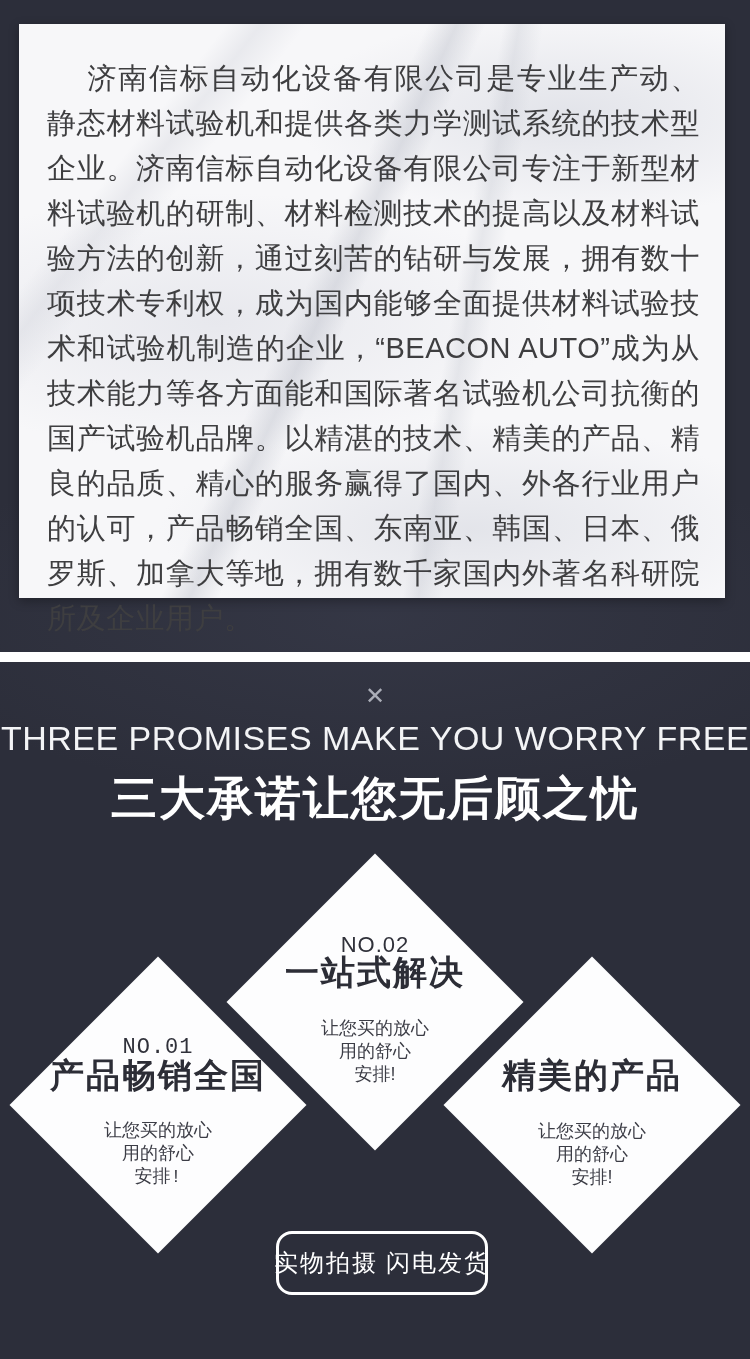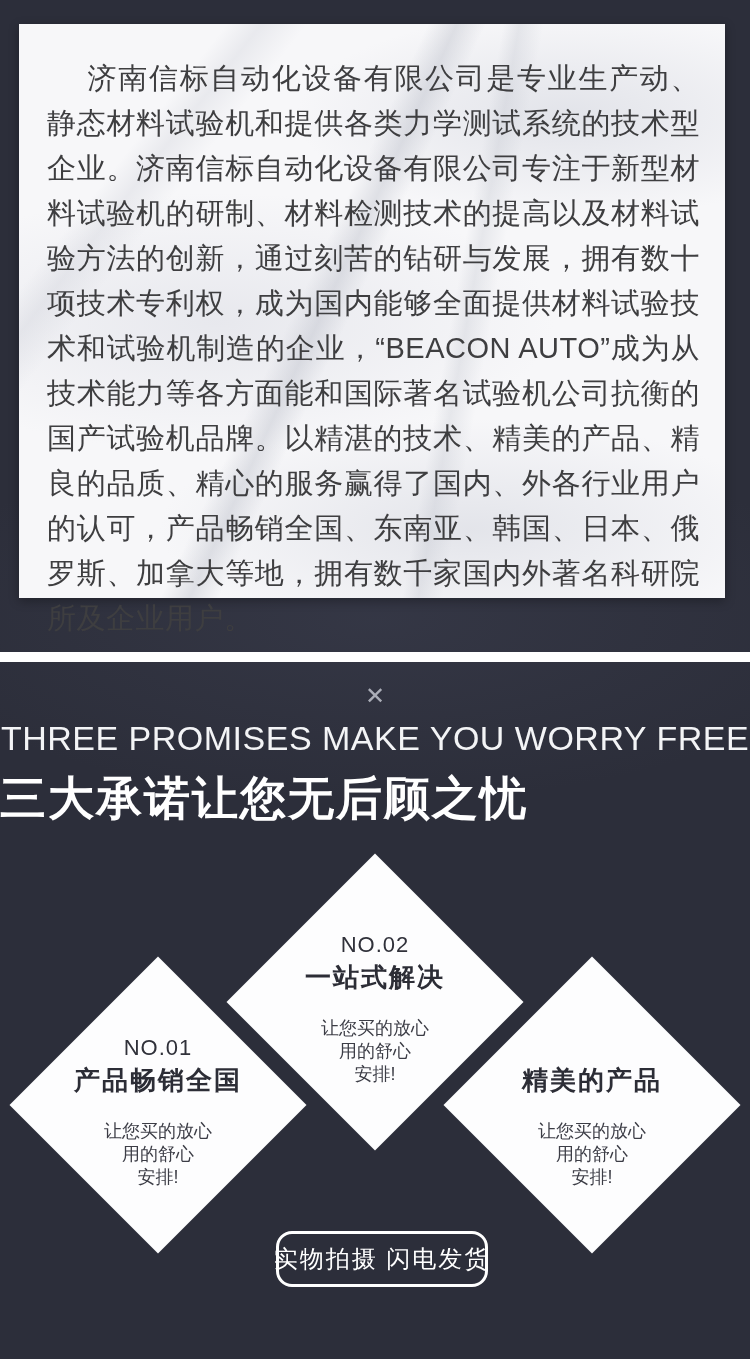--- a/index.html
+++ b/index.html
@@ -86,84 +86,86 @@
     letter-spacing: 0.5px;
     color: #f3f4f6;
   }
   .title-zh {
     position: absolute;
     left: 0;
     width: 100%;
     top: 771px;
     margin: 0;
     line-height: 54px;
+    text-align: center;
     font-size: 46px;
     font-weight: 700;
     letter-spacing: 2px;
     color: #ffffff;
   }
 
   
   .diamond {
     position: absolute;
     width: 296px;
     height: 296px;
   }
   .diamond-bg {
     position: absolute;
     inset: 43px;
     background: #fdfdfe;
     transform: rotate(45deg);
   }
-  .d1 { left: 10px;  top: 957px; }
+  .d1 { left: 10px;  top: 957px; font-family: Liberation Mono, monospace; }
   .d2 { left: 227px; top: 854px; }
   .d3 { left: 444px; top: 957px; }
   .d-number, .d-title, .d-lines {
     position: absolute;
     left: 0;
     width: 100%;
     text-align: center;
   }
   .d-number {
     top: 78px;
     font-size: 22px;
     letter-spacing: 1px;
     color: #30313a;
   }
   .d-title {
-    top: 106px;
-    font-size: 26px;
+    top: 96px;
+    font-size: 34px;
     font-weight: 600;
     letter-spacing: 2px;
     color: #2c2d36;
   }
   .d-lines {
     top: 163px;
     font-size: 18px;
     line-height: 23px;
     color: #3c3d46;
   }
 
   
   .badge {
     position: absolute;
     left: 276px;
     top: 1231px;
     width: 212px;
-    height: 56px;
+    height: 64px;
     box-sizing: border-box;
     border: 3px solid #ffffff;
     border-radius: 16px;
     display: flex;
     align-items: center;
     justify-content: center;
     font-size: 24px;
     letter-spacing: 2px;
     color: #ffffff;
     white-space: nowrap;
+    font-family: Liberation Serif, serif;
   }
 </style>
 </head>
 <body>
 
 <div class="page">
 
   <section>
     <div class="intro-panel">
       <p class="intro-text">济南信标自动化设备有限公司是专业生产动、静态材料试验机和提供各类力学测试系统的技术型企业。济南信标自动化设备有限公司专注于新型材料试验机的研制、材料检测技术的提高以及材料试验方法的创新，通过刻苦的钻研与发展，拥有数十项技术专利权，成为国内能够全面提供材料试验技术和试验机制造的企业，“BEACON AUTO”成为从技术能力等各方面能和国际著名试验机公司抗衡的国产试验机品牌。以精湛的技术、精美的产品、精良的品质、精心的服务赢得了国内、外各行业用户的认可，产品畅销全国、东南亚、韩国、日本、俄罗斯、加拿大等地，拥有数千家国内外著名科研院所及企业用户。</p>

